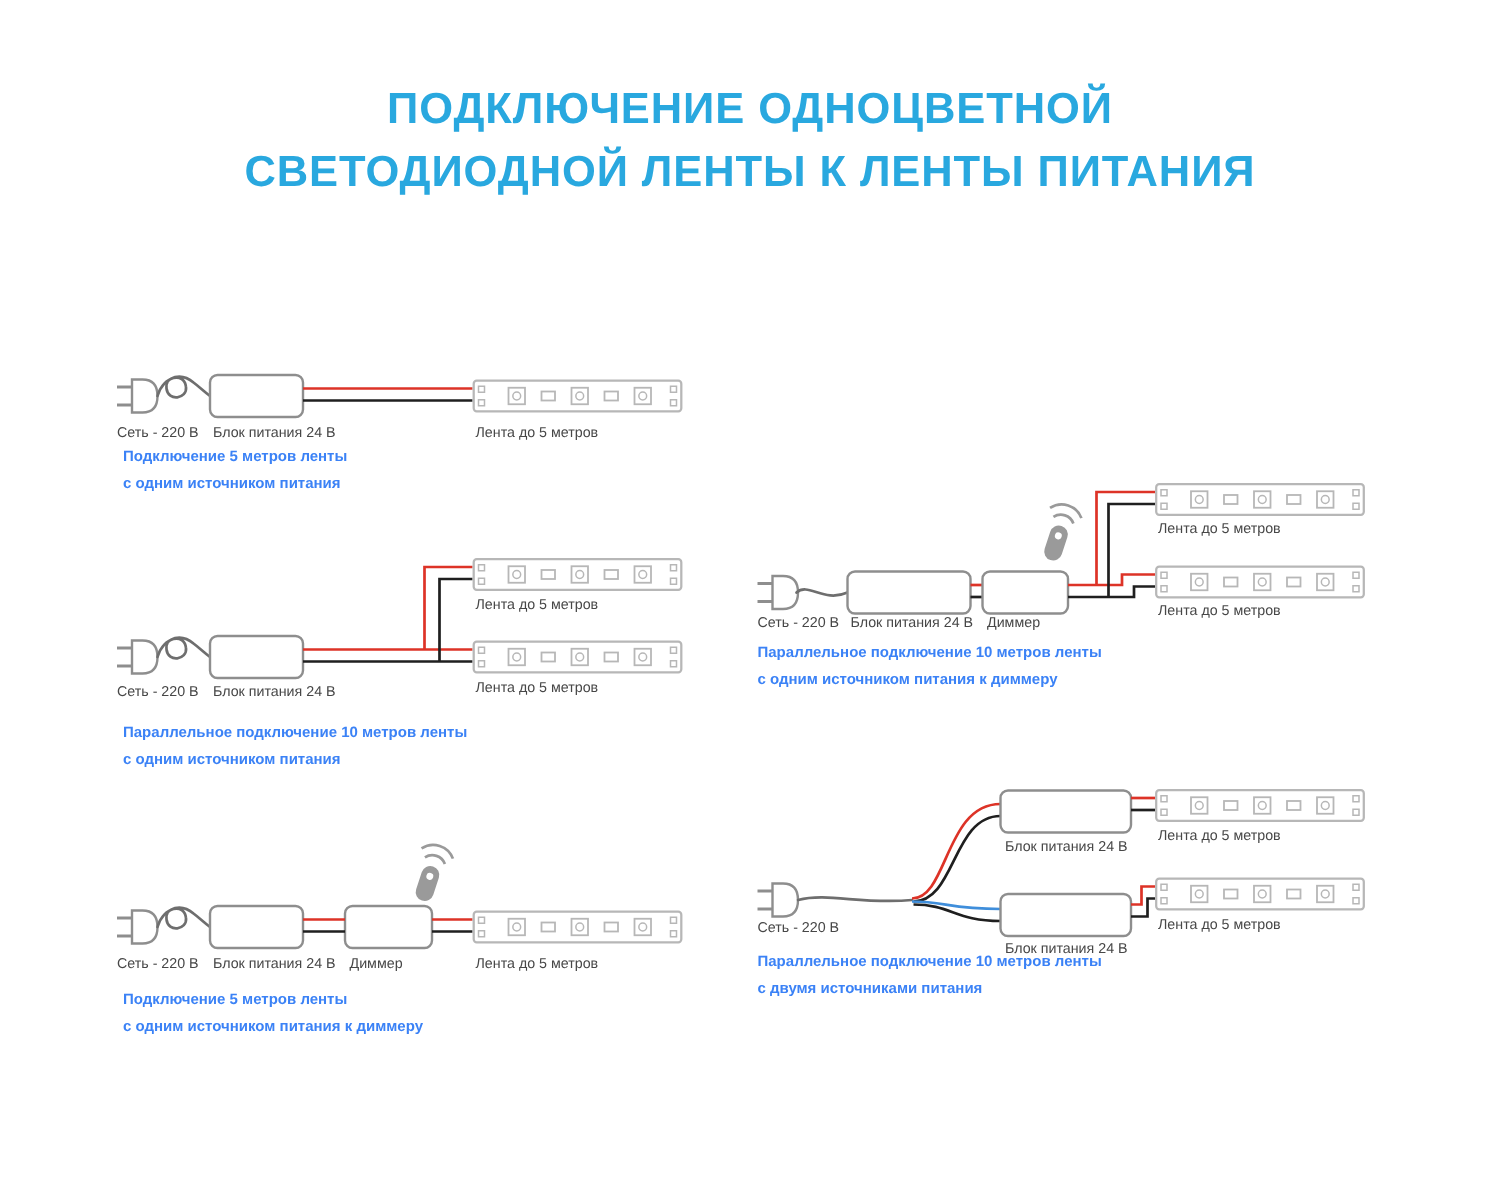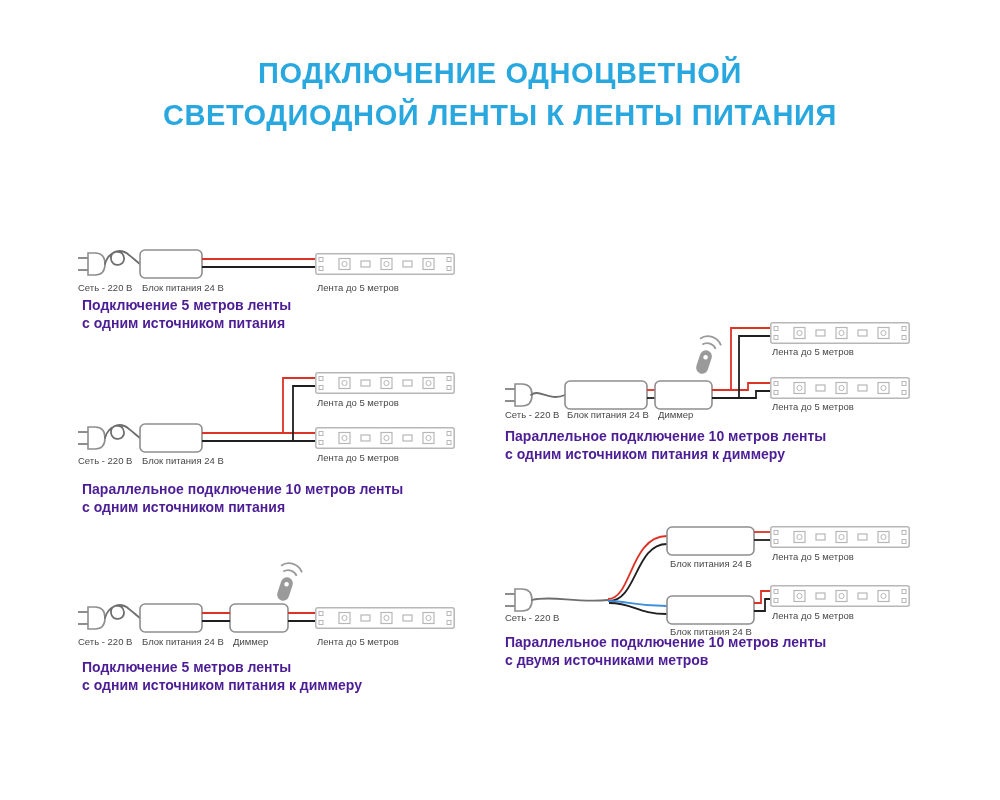--- a/index.html
+++ b/index.html
@@ -1,21 +1,21 @@
 <!DOCTYPE html>
 <html><head>
 <meta charset="utf-8">
 <style>
   * { margin:0; padding:0; box-sizing:border-box; }
   html,body { background:#fff; }
   body { width:1000px; height:800px; font-family:"Liberation Sans", sans-serif; }
   .page { position:relative; width:1000px; height:800px; background:#fff; overflow:hidden; }
   .title { position:absolute; top:52px; left:0; width:1000px; text-align:center;
            color:#29A8DF; font-weight:bold; font-size:29px; line-height:42px; letter-spacing:0.6px; }
-  .caption { position:absolute; color:#4c1d95; font-weight:bold; font-size:14px; line-height:18px; }
+  .caption { position:absolute; color:#3b82f6; font-weight:bold; font-size:10px; line-height:18px; }
   svg.scene { position:absolute; top:0; left:0; }
   .lbl { font-size:9.5px; fill:#474747; font-family:"Liberation Sans", sans-serif; }
   .box  { fill:#fff; stroke:#8E8E8E; stroke-width:1.6; }
   .wire { fill:none; stroke-width:1.8; }
   .wire-red   { stroke:#DD3327; }
   .wire-black { stroke:#1F1F1F; }
   .wire-blue  { stroke:#3F8EDB; }
   .cord { fill:none; stroke:#6E6E6E; stroke-width:1.8; stroke-linecap:round; }
 </style>
 </head>
@@ -164,16 +164,16 @@
     <div>с одним источником питания к диммеру</div>
   </div>
 
   <div class="caption" style="left:505px; top:427px;">
     <div>Параллельное подключение 10 метров ленты</div>
     <div>с одним источником питания к диммеру</div>
   </div>
 
   <div class="caption" style="left:505px; top:633px;">
     <div>Параллельное подключение 10 метров ленты</div>
-    <div>с двумя источниками метров</div>
+    <div>с двумя источниками питания</div>
   </div>
 
 </div>
 
 </body></html>

